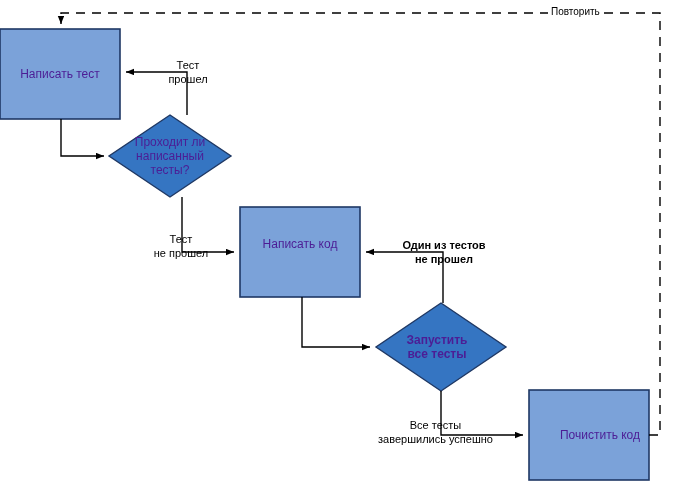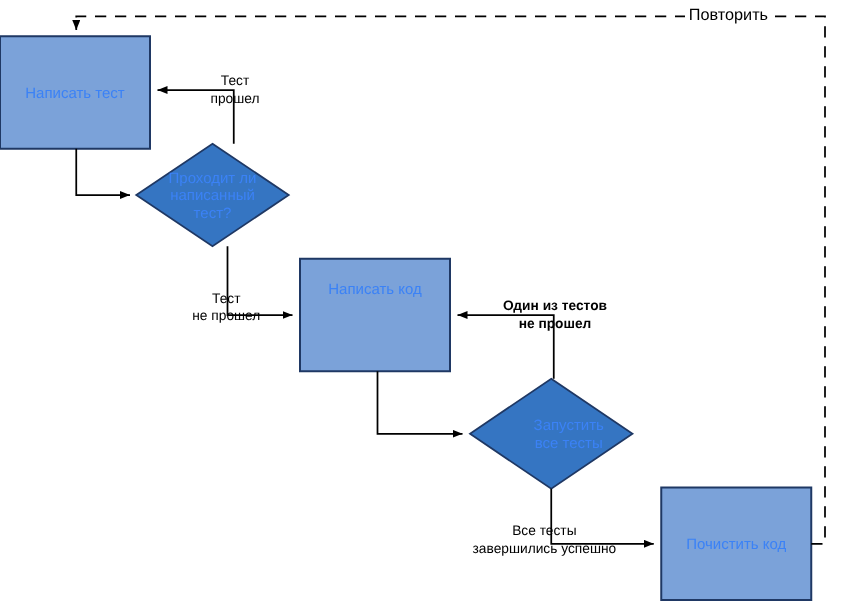--- a/index.html
+++ b/index.html
@@ -20,42 +20,42 @@
   #flow-svg {
     position: absolute;
     left: 0;
     top: 0;
     width: 683px;
     height: 490px;
   }
   .node-label {
     position: absolute;
     text-align: center;
-    color: #3b82f6;
+    color: #4c1d95;
     font-size: 12px;
     line-height: 14px;
     font-family: "Liberation Sans", sans-serif;
     pointer-events: none;
     white-space: pre-line;
     display: flex;
     align-items: center;
     justify-content: center;
   }
   .edge-label {
     position: absolute;
     text-align: center;
     color: #000000;
     font-size: 11px;
     line-height: 14px;
     font-family: "Liberation Sans", sans-serif;
     white-space: pre-line;
   }
   .loop-label {
     position: absolute;
-    font-size: 13px;
+    font-size: 10px;
     line-height: 13px;
     color: #000000;
     background: #ffffff;
     padding: 0 3px;
     font-family: "Liberation Sans", sans-serif;
   }
 </style>
 </head>
 <body>
 
@@ -93,28 +93,28 @@
 
     <path d="M441,391 L441,435 L523,435" fill="none" stroke="#000000" stroke-width="1.4" marker-end="url(#arrow)"></path>
 
     <path d="M649,435 L660,435 L660,13 L61,13 L61,24" fill="none" stroke="#000000" stroke-width="1.4" stroke-dasharray="9,7" marker-end="url(#arrow-loop)"></path>
   </svg>
 
   <div class="node-label" style="left:0px; top:29px; width:120px; height:90px;">Написать тест</div>
 
   <div class="node-label" style="left:109px; top:115px; width:122px; height:82px;">Проходит ли
 написанный
-тест?</div>
+тесты?</div>
 
-  <div class="node-label" style="left:240px; top:194px; width:120px; height:74px;">Написать код</div>
+  <div class="node-label" style="left:240px; top:207px; width:120px; height:74px;">Написать код</div>
 
-  <div class="node-label" style="left:390px; top:303px; width:130px; height:88px;">Запустить
+  <div class="node-label" style="left:372px; top:303px; width:130px; height:88px;font-weight:bold;">Запустить
 все тесты</div>
 
-  <div class="node-label" style="left:529px; top:390px; width:120px; height:90px;">Почистить код</div>
+  <div class="node-label" style="left:529px; top:390px; width:120px; height:90px;padding-left:11px;">Почистить код</div>
 
   <div class="edge-label" style="left:152px; top:58px; width:72px;">Тест
 прошел</div>
 
   <div class="edge-label" style="left:138px; top:232px; width:86px;">Тест
 не прошел</div>
 
   <div class="edge-label" style="left:396px; top:238px; width:96px;font-weight:bold;">Один из тестов
 не прошел</div>
 

